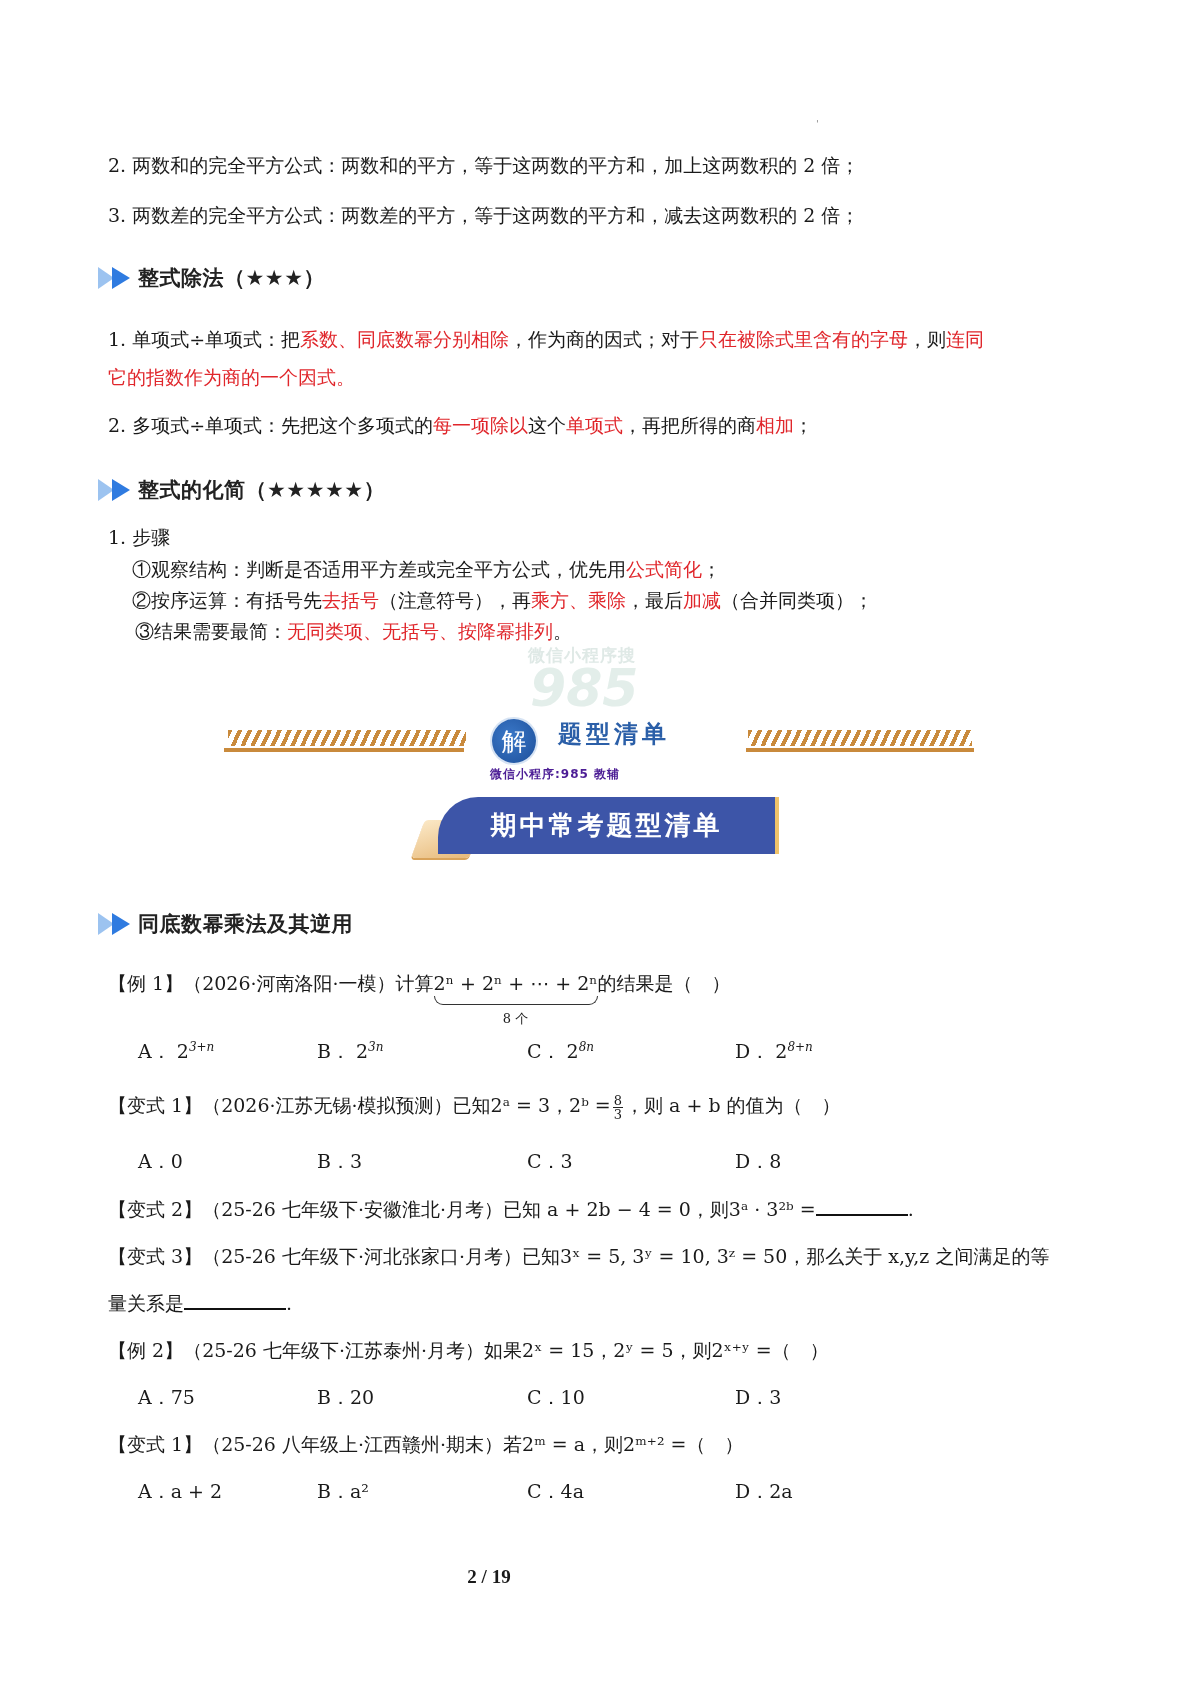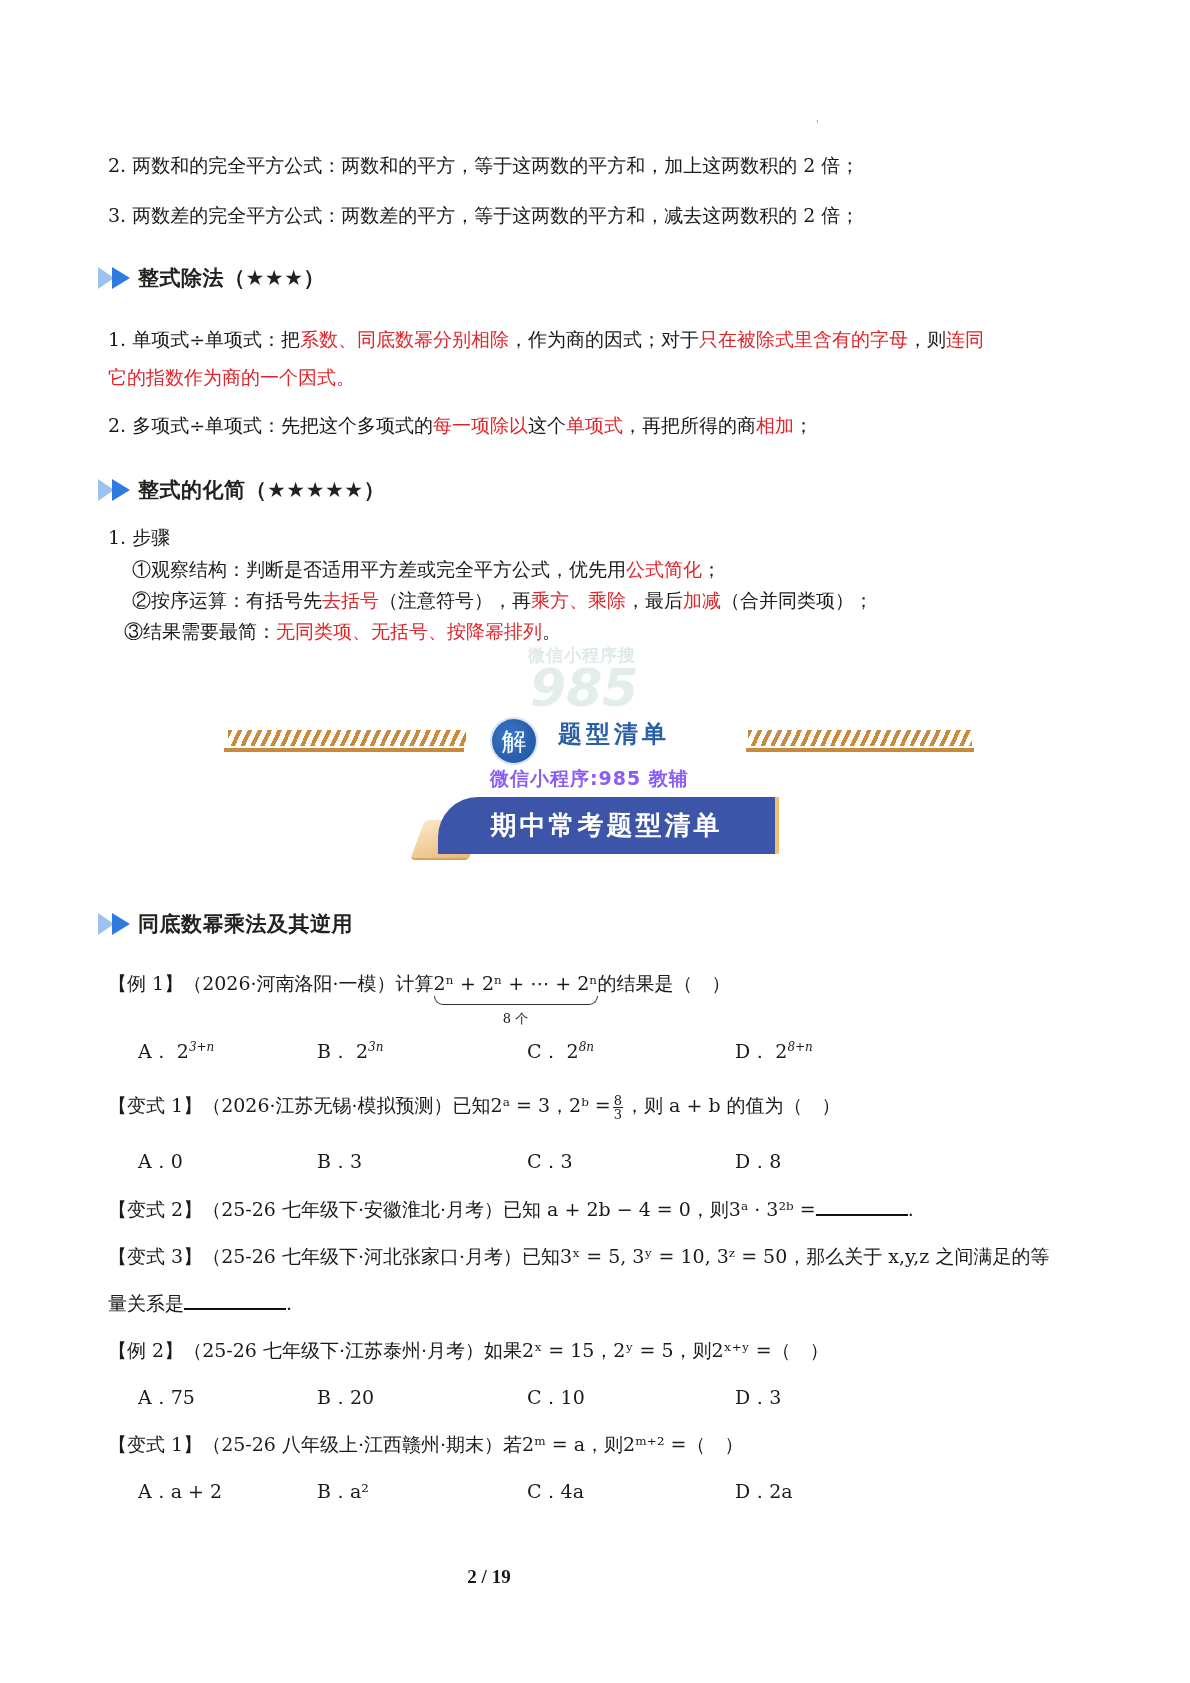--- a/index.html
+++ b/index.html
@@ -83,27 +83,27 @@
   <span class="title">整式的化简（★★★★★）</span>
 </div>
 
 <div class="line" style="top:524px;">1. 步骤</div>
 <div class="line" style="top:556px;left:132px;">
   <span>①观察结构：判断是否适用平方差或完全平方公式，优先用</span><span class="red">公式简化</span><span>；</span>
 </div>
 <div class="line" style="top:587px;left:132px;">
   <span>②按序运算：有括号先</span><span class="red">去括号</span><span>（注意符号），再</span><span class="red">乘方、乘除</span><span>，最后</span><span class="red">加减</span><span>（合并同类项）；</span>
 </div>
-<div class="line" style="top:618px;left:124px;text-align:right;">
+<div class="line" style="top:618px;left:135px;text-align:right;">
   <span>③结果需要最简：</span><span class="red">无同类项、无括号、按降幂排列</span><span>。</span>
 </div>
 
 <div class="watermark" style="left:528px;top:644px;font-size:17px;letter-spacing:1px;">微信小程序搜</div>
 <div class="watermark" style="left:530px;top:658px;font-size:52px;font-weight:bold;font-style:italic;color:#e3eeea;">985</div>
-<div class="watermark" style="left:490px;top:766px;font-size:19px;color:#8b5cf6;letter-spacing:1px;">微信小程序:985 教辅</div>
+<div class="watermark" style="left:490px;top:766px;font-size:12px;color:#4c1d95;letter-spacing:1px;">微信小程序:985 教辅</div>
 
 <div class="stripe" style="left:228px;top:730px;width:238px;"></div>
 <div class="stripe-base" style="left:224px;top:748px;width:240px;"></div>
 <div class="jie-circle" style="left:492px;top:719px;">解</div>
 <div class="banner-title" style="left:558px;top:718px;">题型清单</div>
 <div class="stripe" style="left:748px;top:730px;width:224px;"></div>
 <div class="stripe-base" style="left:746px;top:748px;width:228px;"></div>
 
 <div class="book"></div>
 <div class="lens"></div>

